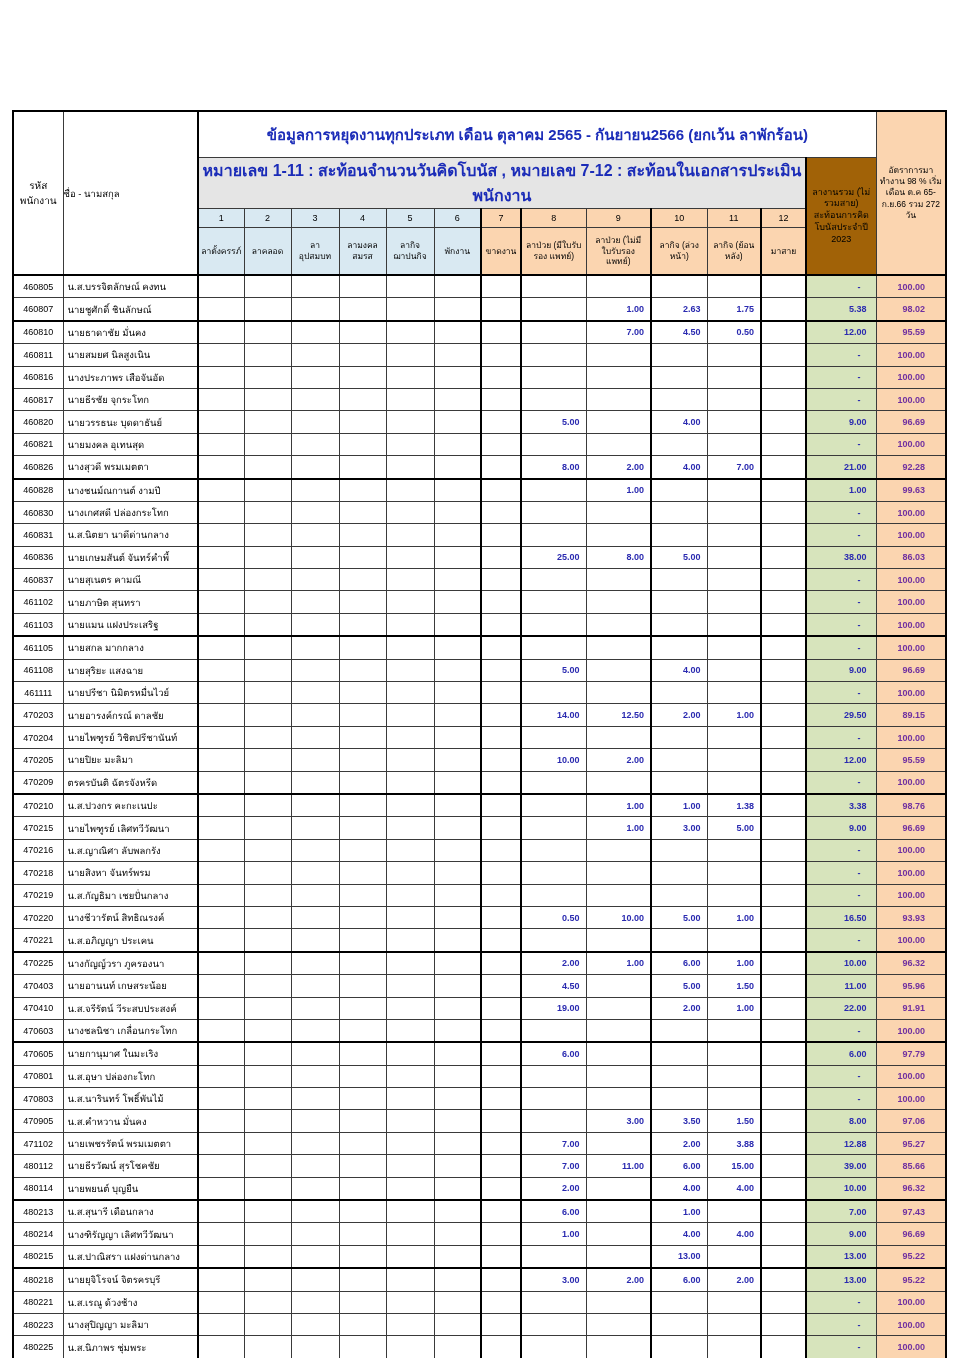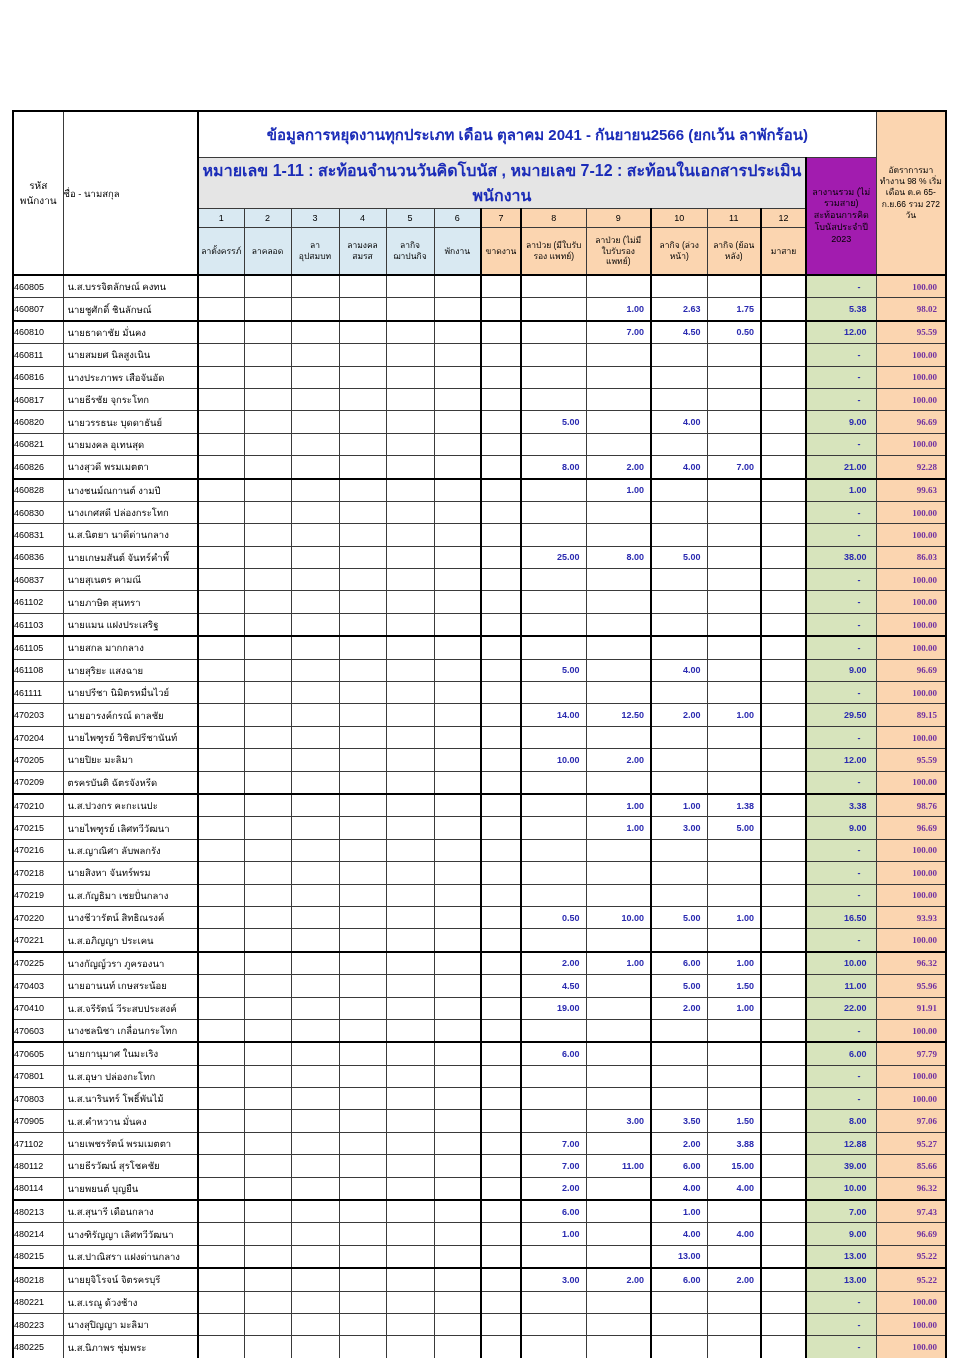--- a/index.html
+++ b/index.html
@@ -15,29 +15,29 @@
   th,td{border:1px solid #3a3a3a;overflow:hidden;padding:0;}
   thead th{font-weight:normal;vertical-align:middle;}
   .title-cell{height:45px;text-align:center;font-size:15px;font-weight:bold;color:#1b2cb8;background:#fff;}
   .note-cell{height:22px;text-align:center;font-size:16px;font-weight:bold;color:#1b2cb8;background:#e5e5e5;}
   .idh{font-size:10px;text-align:center;background:#fff;}
   .nameh{font-size:9.5px;text-align:left;background:#fff;}
   .num{height:18px;font-size:9px;text-align:center;}
   .lab{height:44px;font-size:8.5px;line-height:1.25;text-align:center;padding:1px 2px;}
   .blue{background:#d9e9f2;}
   .peach{background:#fbd5b0;}
-  .greenh{background:#a21caf;font-size:9px;line-height:1.3;text-align:center;padding:1px 3px;}
+  .greenh{background:#a16207;font-size:9px;line-height:1.3;text-align:center;padding:1px 3px;}
   .rateh{background:#fbd5b0;font-size:8.5px;line-height:1.3;text-align:center;padding:1px 3px;}
   tbody td{height:21.4px;font-size:9px;background:#fff;}
-  .cid{}
+  .cid{text-align:center;}
   .cname{text-align:left;padding-left:4px;font-size:9.5px;}
   .val{text-align:right;padding-right:6px;color:#2a2ab0;font-weight:bold;}
   .ctotal{background:#d7e4bc;text-align:right;padding-right:9px;color:#2a2ab0;font-weight:bold;}
   .ctotal.dash{padding-right:15px;}
-  .crate{background:#fbd5b0;text-align:right;padding-right:8px;color:#7030a0;font-weight:bold;font-family:Liberation Serif, serif;}
+  .crate{background:#fbd5b0;text-align:right;padding-right:20px;color:#7030a0;font-weight:bold;}
   .tl{border-left:2px solid #000;}
   tr.label-row th{border-bottom:2px solid #000;}
   .bmerge{border-bottom:2px solid #000;}
   tr.group-start td{border-top:2px solid #000;}
 </style>
 </head>
 <body>
 
 <div class="sheet">
   <table class="report">
@@ -56,21 +56,21 @@
       <col style="width:56px">
         <col style="width:54px">
         <col style="width:45px">
       <col style="width:70px">
         <col style="width:70px">
     </colgroup>
     <thead>
       <tr>
         <th class="idh bmerge" rowspan="4">รหัสพนักงาน</th>
         <th class="nameh bmerge" rowspan="4">ชื่อ - นามสกุล</th>
-        <th class="title-cell tl" colspan="13">ข้อมูลการหยุดงานทุกประเภท  เดือน ตุลาคม 2041 - กันยายน2566  (ยกเว้น ลาพักร้อน)</th>
+        <th class="title-cell tl" colspan="13">ข้อมูลการหยุดงานทุกประเภท  เดือน ตุลาคม 2565 - กันยายน2566  (ยกเว้น ลาพักร้อน)</th>
         <th class="rateh bmerge" rowspan="4">อัตราการมาทำงาน 98 % เริ่มเดือน ต.ค 65-ก.ย.66 รวม 272 วัน</th>
       </tr>
       <tr>
         <th class="note-cell tl" colspan="12">หมายเลข 1-11 : สะท้อนจำนวนวันคิดโบนัส   ,   หมายเลข 7-12 : สะท้อนในเอกสารประเมินพนักงาน</th>
         <th class="greenh bmerge tl" rowspan="3">ลางานรวม (ไม่รวมสาย) สะท้อนการคิดโบนัสประจำปี 2023</th>
       </tr>
       <tr id="num-row">
           <th class="num blue tl">1</th>
           <th class="num blue">2</th>
           <th class="num blue">3</th>

